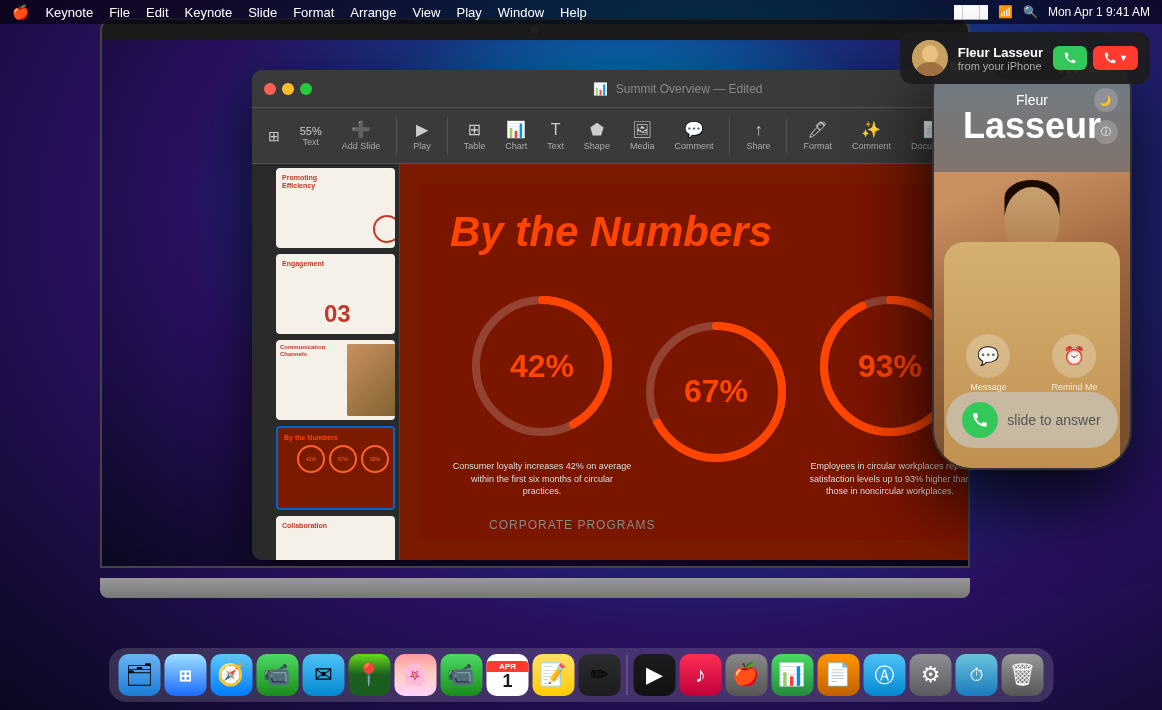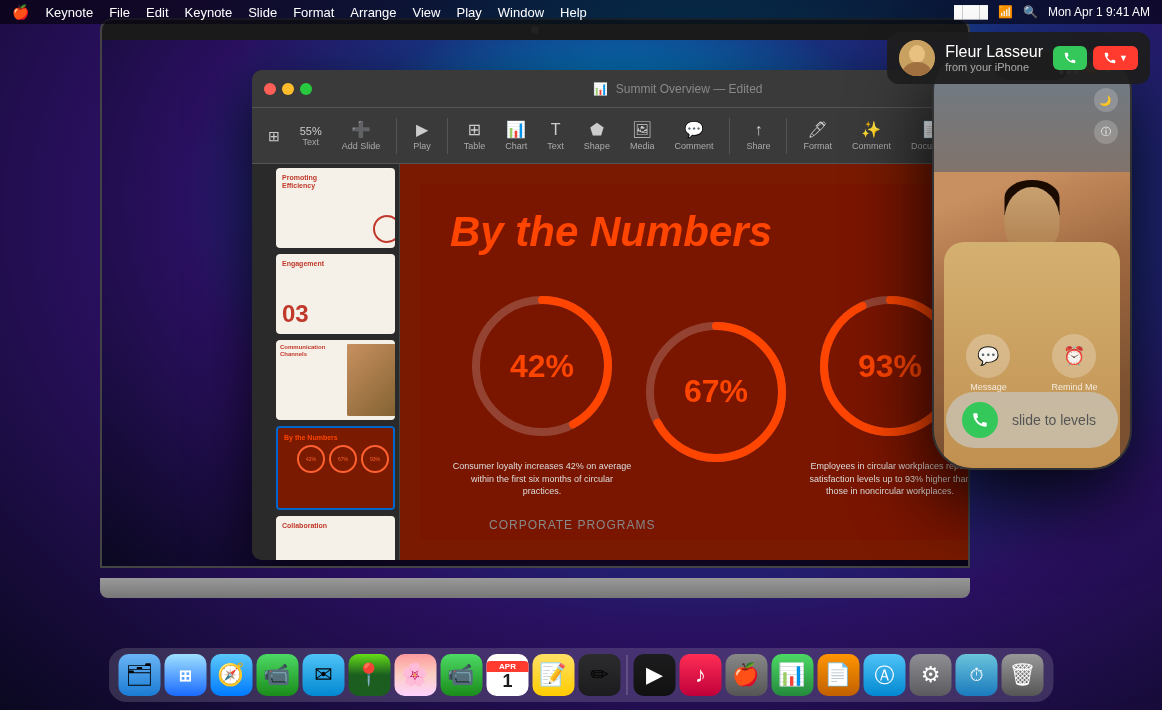--- a/index.html
+++ b/index.html
@@ -68,21 +68,21 @@
       border-radius: 50%;
       background: linear-gradient(135deg, #c8a060 0%, #a07040 100%);
       overflow: hidden;
       flex-shrink: 0;
       display: flex;
       align-items: center;
       justify-content: center;
       font-size: 18px;
     }
     .phone-info { flex: 1; }
-    .phone-name { font-size: 16px; font-weight: 400; }
+    .phone-name { font-size: 13px; font-weight: 700; }
     .phone-source { font-size: 11px; color: #aaa; }
     .phone-buttons { display: flex; gap: 6px; }
     .phone-btn-accept {
       background: #34c759;
       border: none;
       border-radius: 6px;
       color: white;
       padding: 5px 10px;
       font-size: 14px;
       cursor: pointer;
@@ -240,21 +240,21 @@
       flex-direction: column;
       padding: 6px;
     }
     .slide5-title { font-size: 7px; font-weight: bold; color: #c0392b; line-height: 1.2; }
 
     
     .slide6 {
       background: #f5f0e8;
       padding: 6px;
       display: flex;
-      flex-direction: column;
+      flex-direction: row;
     }
     .slide6-title { font-size: 7px; color: #c0392b; font-weight: 600; }
     .slide6-num { font-size: 24px; font-weight: bold; color: #c0392b; margin-top: auto; }
 
     
     .slide7 {
       background: #f5f0e8;
       padding: 4px;
       display: flex;
       gap: 3px;
@@ -892,20 +892,24 @@
         <span>📶</span>
         <span>🔋</span>
       </div>
     </div>
 
     <div class="iphone-top-icons">
       <div class="info-icon">🌙</div>
       <div class="info-icon">ⓘ</div>
     </div>
 
+    <div class="caller-info">
+      <div class="caller-name-small">Fleur</div>
+      <div class="caller-name-big">Lasseur</div>
+    </div>
 
     <div class="caller-photo">
       <div class="caller-photo-person">
         <div class="person-hair"></div>
         <div class="person-head"></div>
         <div class="person-body"></div>
       </div>
     </div>
 
     <div class="call-controls">
@@ -918,21 +922,21 @@
           <div class="call-option-icon">⏰</div>
           <div class="call-option-label">Remind Me</div>
         </div>
       </div>
       <div class="slide-to-answer">
         <div class="answer-phone">
           <svg width="18" height="18" viewBox="0 0 24 24" fill="white">
               <path d="M20.01 15.38c-1.23 0-2.42-.2-3.53-.56-.35-.12-.74-.03-1.01.24l-1.57 1.97c-2.83-1.35-5.48-3.9-6.89-6.83l1.95-1.66c.27-.28.35-.67.24-1.02-.37-1.12-.56-2.3-.56-3.53 0-.54-.45-.99-.99-.99H4.19C3.65 3 3 3.24 3 3.99 3 13.28 10.73 21 20.01 21c.71 0 .99-.63.99-1.18v-3.45c0-.54-.45-.99-.99-.99z"></path>
             </svg>
         </div>
-        <div class="slide-text">slide to levels</div>
+        <div class="slide-text">slide to answer</div>
       </div>
     </div>
 
   </div>
 </div>
 
 <div class="dock">
   <div class="dock-icon di-finder">🗂</div>
   <div class="dock-icon di-launchpad" style="background:linear-gradient(180deg,#9ee0ff 0%,#1a6aff 100%);font-size:16px;color:white;font-weight:bold;">⊞</div>
   <div class="dock-icon di-safari">🧭</div>

